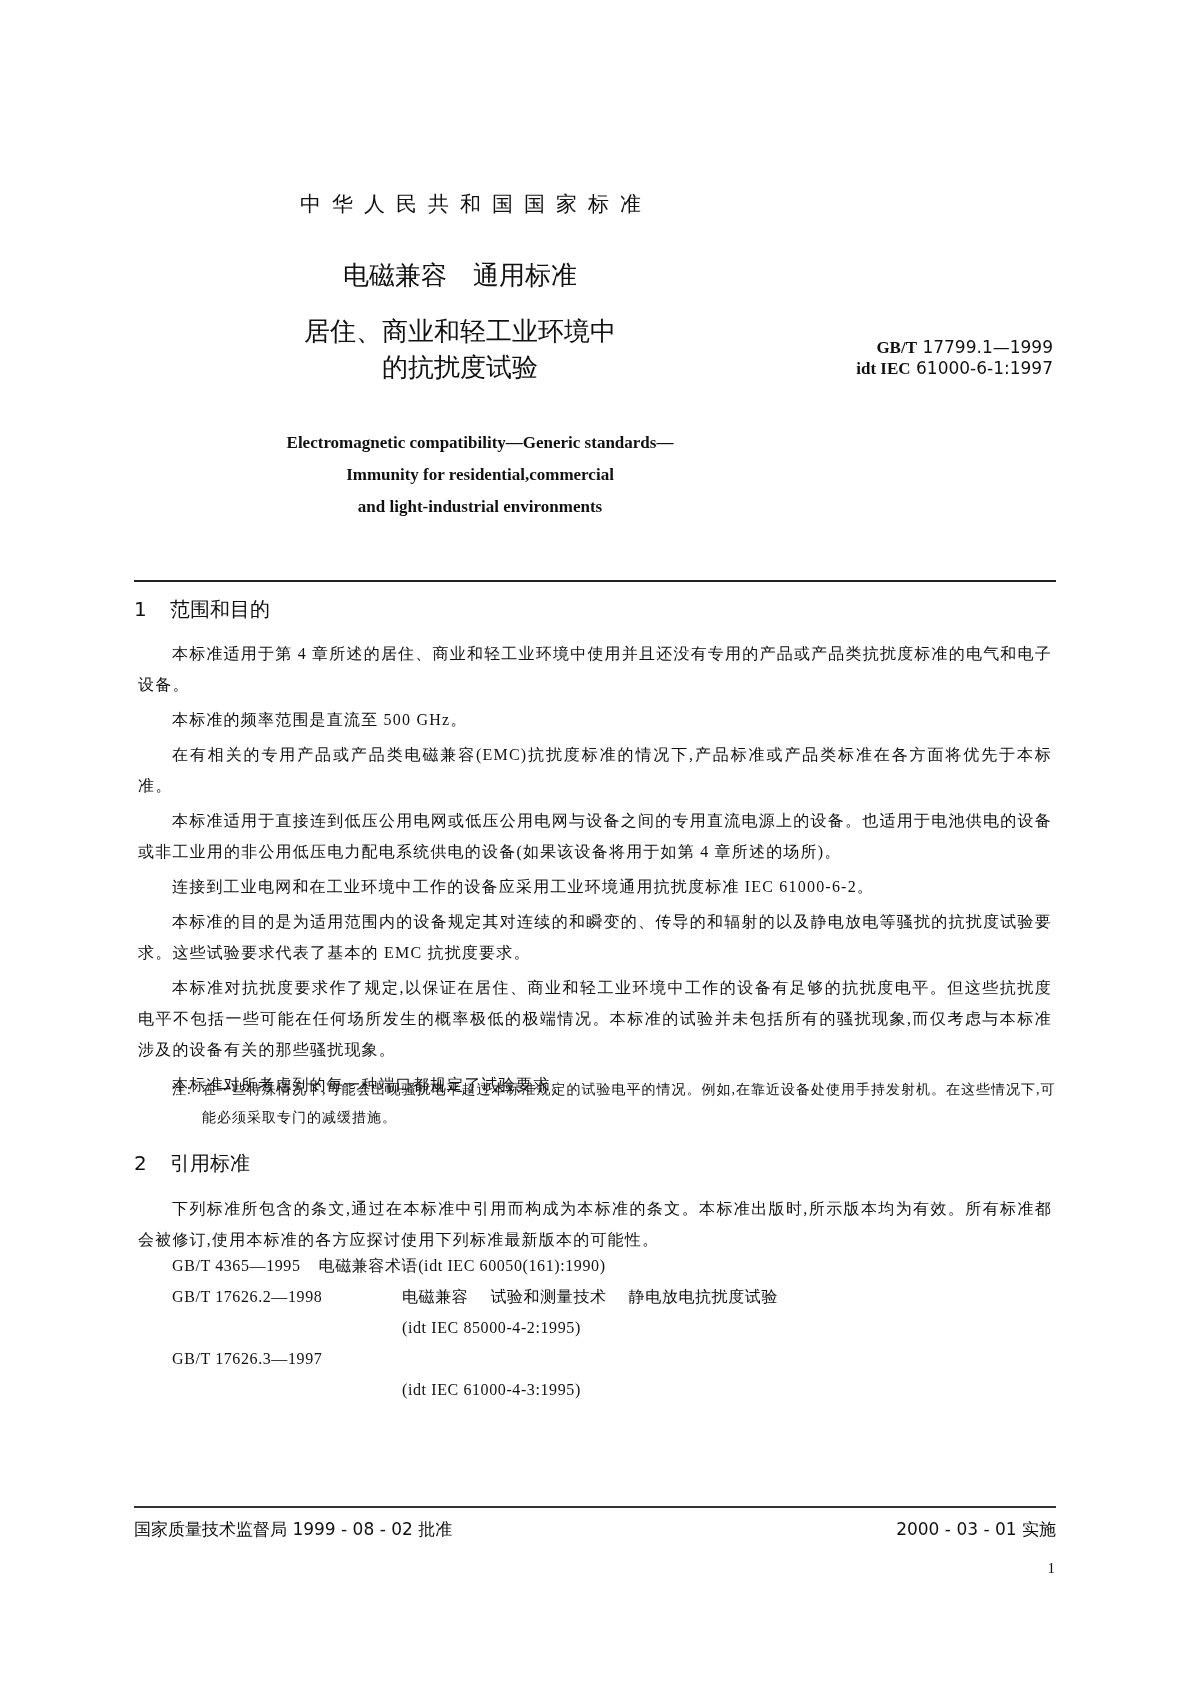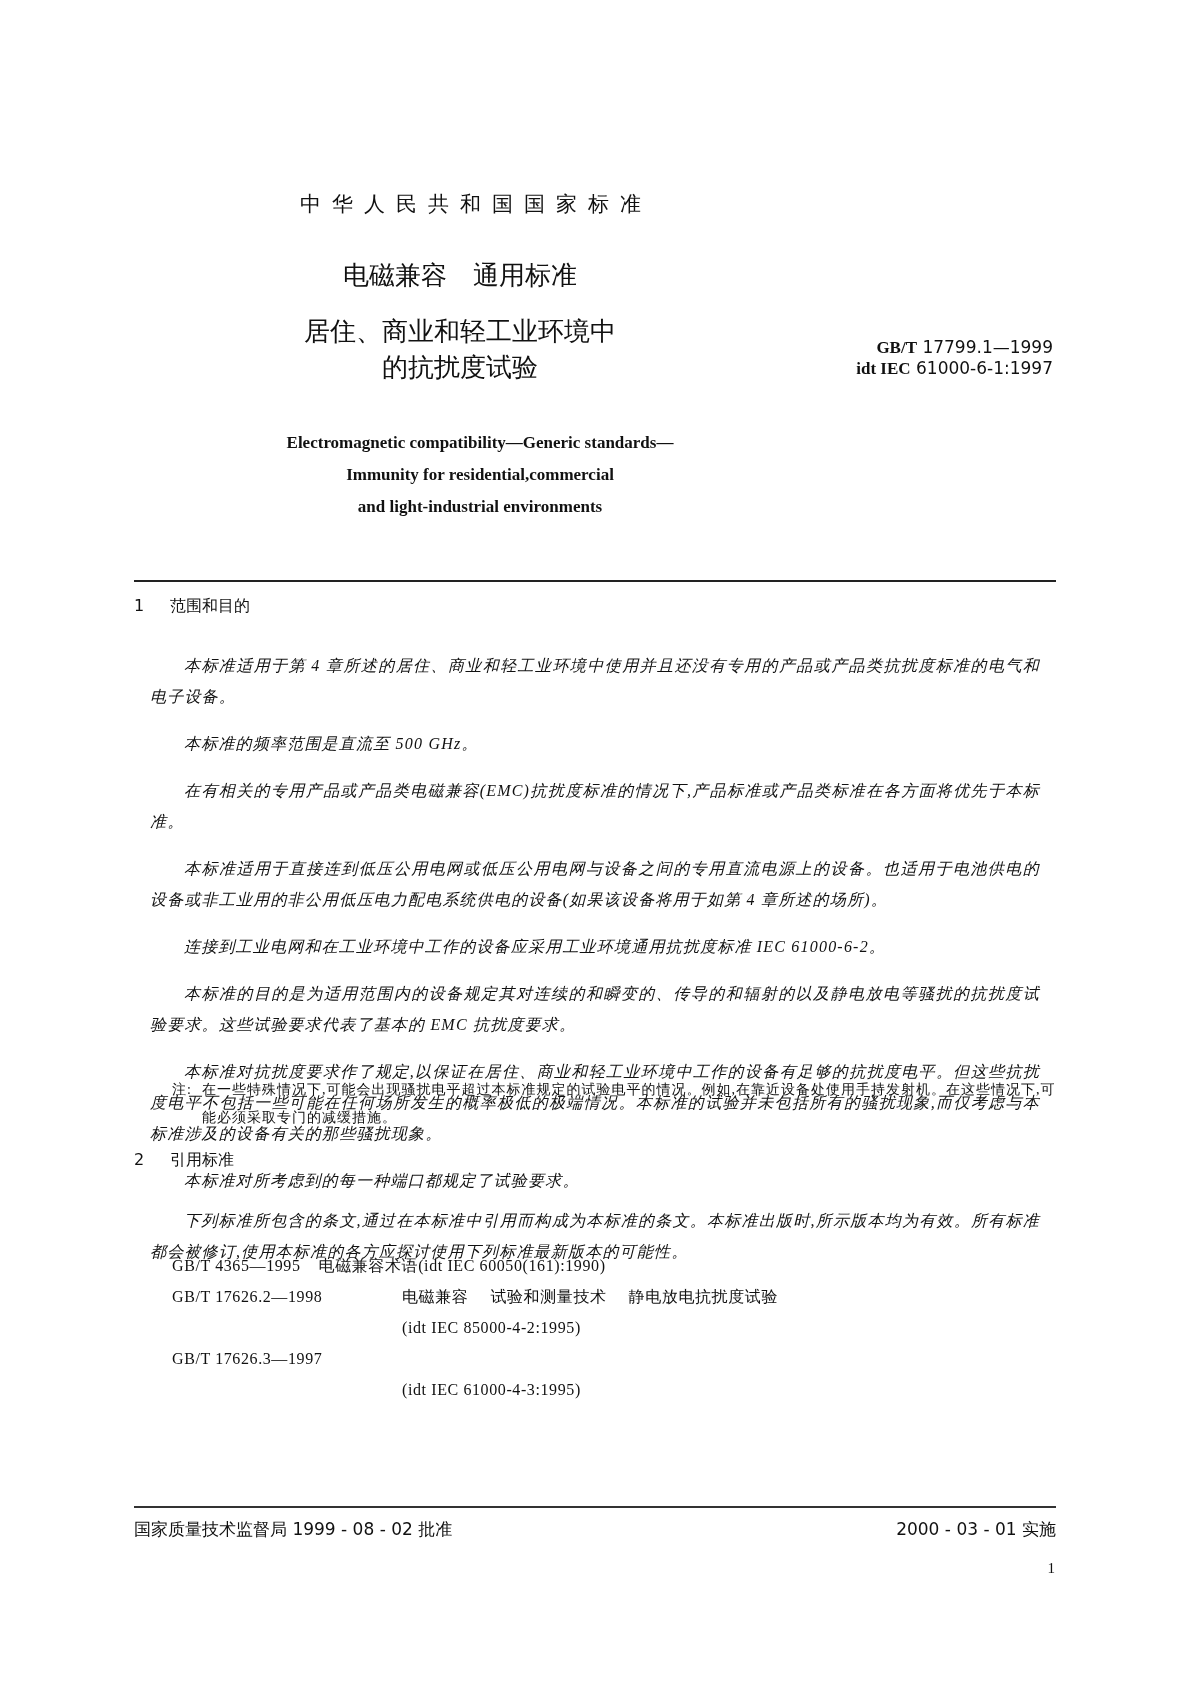--- a/index.html
+++ b/index.html
@@ -7,24 +7,24 @@
   .sans { font-family: "DejaVu Sans", "Liberation Sans", sans-serif; }
   .serif { font-family: "Liberation Serif", "DejaVu Serif", serif; }
   .abs { position: absolute; }
   .national { left: 300px; top: 190px; font-size: 21px; letter-spacing: 11px; font-weight: 500; }
   .cn-title { left: 300px; width: 320px; text-align: center; font-size: 26px; font-weight: 500; }
   .code { right: 138px; text-align: right; font-size: 17px; line-height: 21px; }
   .code b { font-family: "Liberation Serif", serif; font-weight: bold; }
   .en-title { left: 200px; width: 560px; text-align: center; font-size: 17px; font-weight: bold; line-height: 32px; }
   .rule-top { left: 134px; top: 580px; width: 922px; height: 2px; background: #222; }
   .rule-bottom { left: 134px; top: 1506px; width: 922px; height: 2px; background: #333; }
-  .sec-head { left: 134px; font-size: 16px; font-weight: 500; }
+  .sec-head { left: 134px; font-size: 20px; font-weight: 500; }
   .sec-head .num { display: inline-block; width: 36px; }
   .body-text { left: 134px; width: 922px; font-size: 16px; line-height: 31px; letter-spacing: 1.2px; text-align: justify; }
-  .body-text p { margin: 16px; text-indent: 34px; font-style: italic; }
+  .body-text p { margin: 4px; text-indent: 34px; }
   .note { left: 172px; width: 884px; font-size: 14px; line-height: 28px; letter-spacing: 1px; }
   .note .label { position: absolute; left: 0; }
   .note .txt { padding-left: 30px; display: block; }
   .refs { left: 172px; font-size: 16px; line-height: 31px; letter-spacing: 0.6px; }
   .ref-row { display: flex; align-items: flex-end; }
   .ref-code { white-space: pre; }
   .ref-code.wide { width: 230px; }
   .ref-title span + span { margin-left: 22px; }
   .footer-left { left: 134px; top: 1518px; font-size: 17px; font-weight: 500; }
   .footer-right { right: 135px; top: 1518px; font-size: 17px; font-weight: 500; }

